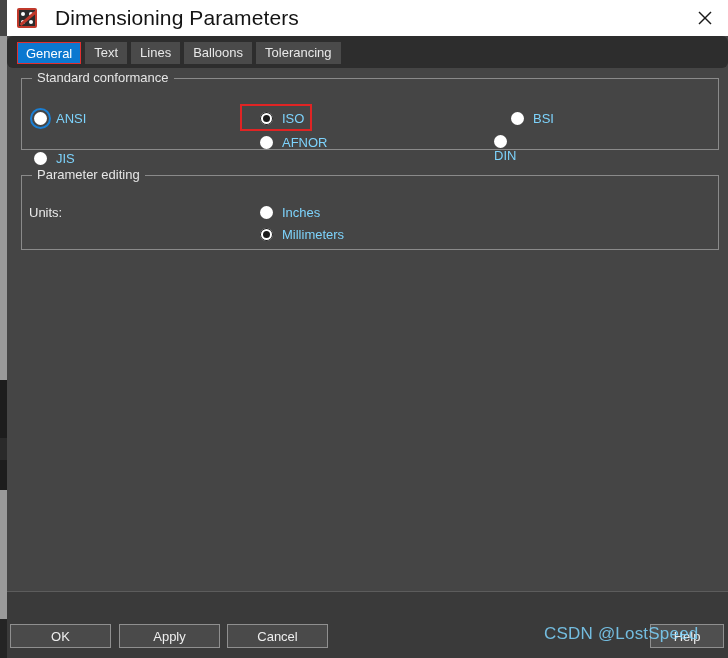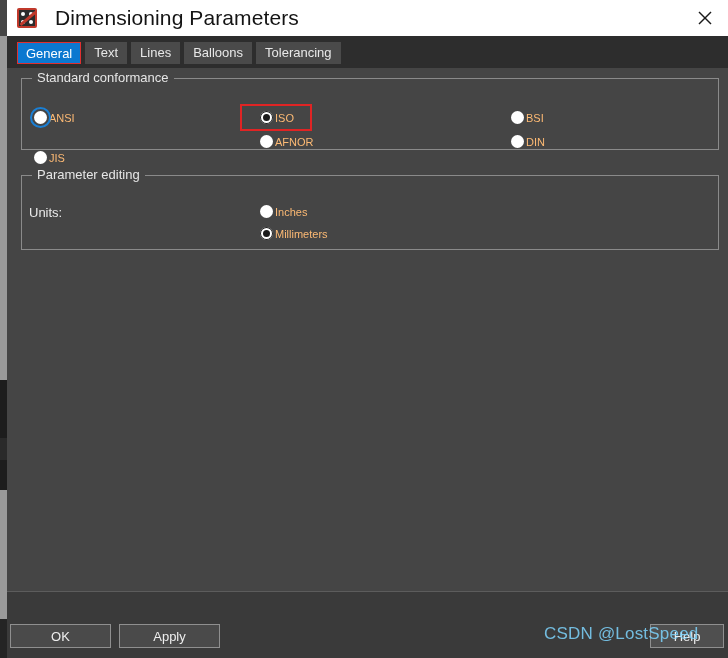--- a/index.html
+++ b/index.html
@@ -111,20 +111,21 @@
   .tabstrip {
     position: absolute;
     left: 7px; top: 36px;
     width: 721px; height: 32px;
     background: #2d2d2d;
     display: flex;
     align-items: flex-start;
     padding-top: 6px;
     padding-left: 10px;
     box-sizing: border-box;
+    border-radius: 6px;
   }
   .tab {
     height: 22px;
     line-height: 22px;
     padding: 0 9px;
     margin-right: 4px;
     background: #4a4a4a;
     color: #e8e8e8;
     font-size: 13px;
     cursor: pointer;
@@ -163,21 +164,21 @@
   #grp-standard { left: 12px; top: 10px; width: 698px; height: 72px; }
   #grp-param    { left: 12px; top: 107px; width: 698px; height: 75px; }
 
   .radio-row {
     position: absolute;
     display: flex;
     align-items: center;
     cursor: pointer;
     white-space: nowrap;
   }
-  .radio-row .label { margin-left: 2px; font-size: 11px; color: #fdba74; }
+  .radio-row .label { margin-left: 9px; font-size: 13px; color: #7dd3fc; }
 
   .rb {
     width: 13px; height: 13px;
     border-radius: 50%;
     background: #ffffff;
     position: relative;
     flex: 0 0 auto;
     box-sizing: border-box;
   }
   .rb.checked::after {
@@ -315,21 +316,21 @@
       <div class="radio-row" style="left:238px; top:56px;">
         <span class="rb"></span>
         <span class="label">AFNOR</span>
       </div>
 
       <div class="radio-row" style="left:489px; top:32px;">
         <span class="rb"></span>
         <span class="label">BSI</span>
       </div>
 
-      <div class="radio-row" style="left:489px; top:56px;">
+      <div class="radio-row" style="left:463px; top:56px;flex-direction:column;">
         <span class="rb"></span>
         <span class="label">DIN</span>
       </div>
     </fieldset>
 
     <fieldset class="groupbox" id="grp-param">
       <legend>Parameter editing</legend>
 
       <div class="radio-row" style="left:238px; top:29px;">
         <span class="rb"></span>
@@ -341,18 +342,19 @@
         <span class="label">Millimeters</span>
       </div>
     </fieldset>
 
     <div class="units-label">Units:</div>
   </div>
 
   <div class="footer">
     <button class="btn" id="btn-ok">OK</button>
     <button class="btn" id="btn-apply">Apply</button>
+    <button class="btn" id="btn-cancel">Cancel</button>
     <button class="btn" id="btn-help">Help</button>
   </div>
 
   <div class="watermark">CSDN @LostSpeed</div>
 
 </div>
 
 </body></html>

